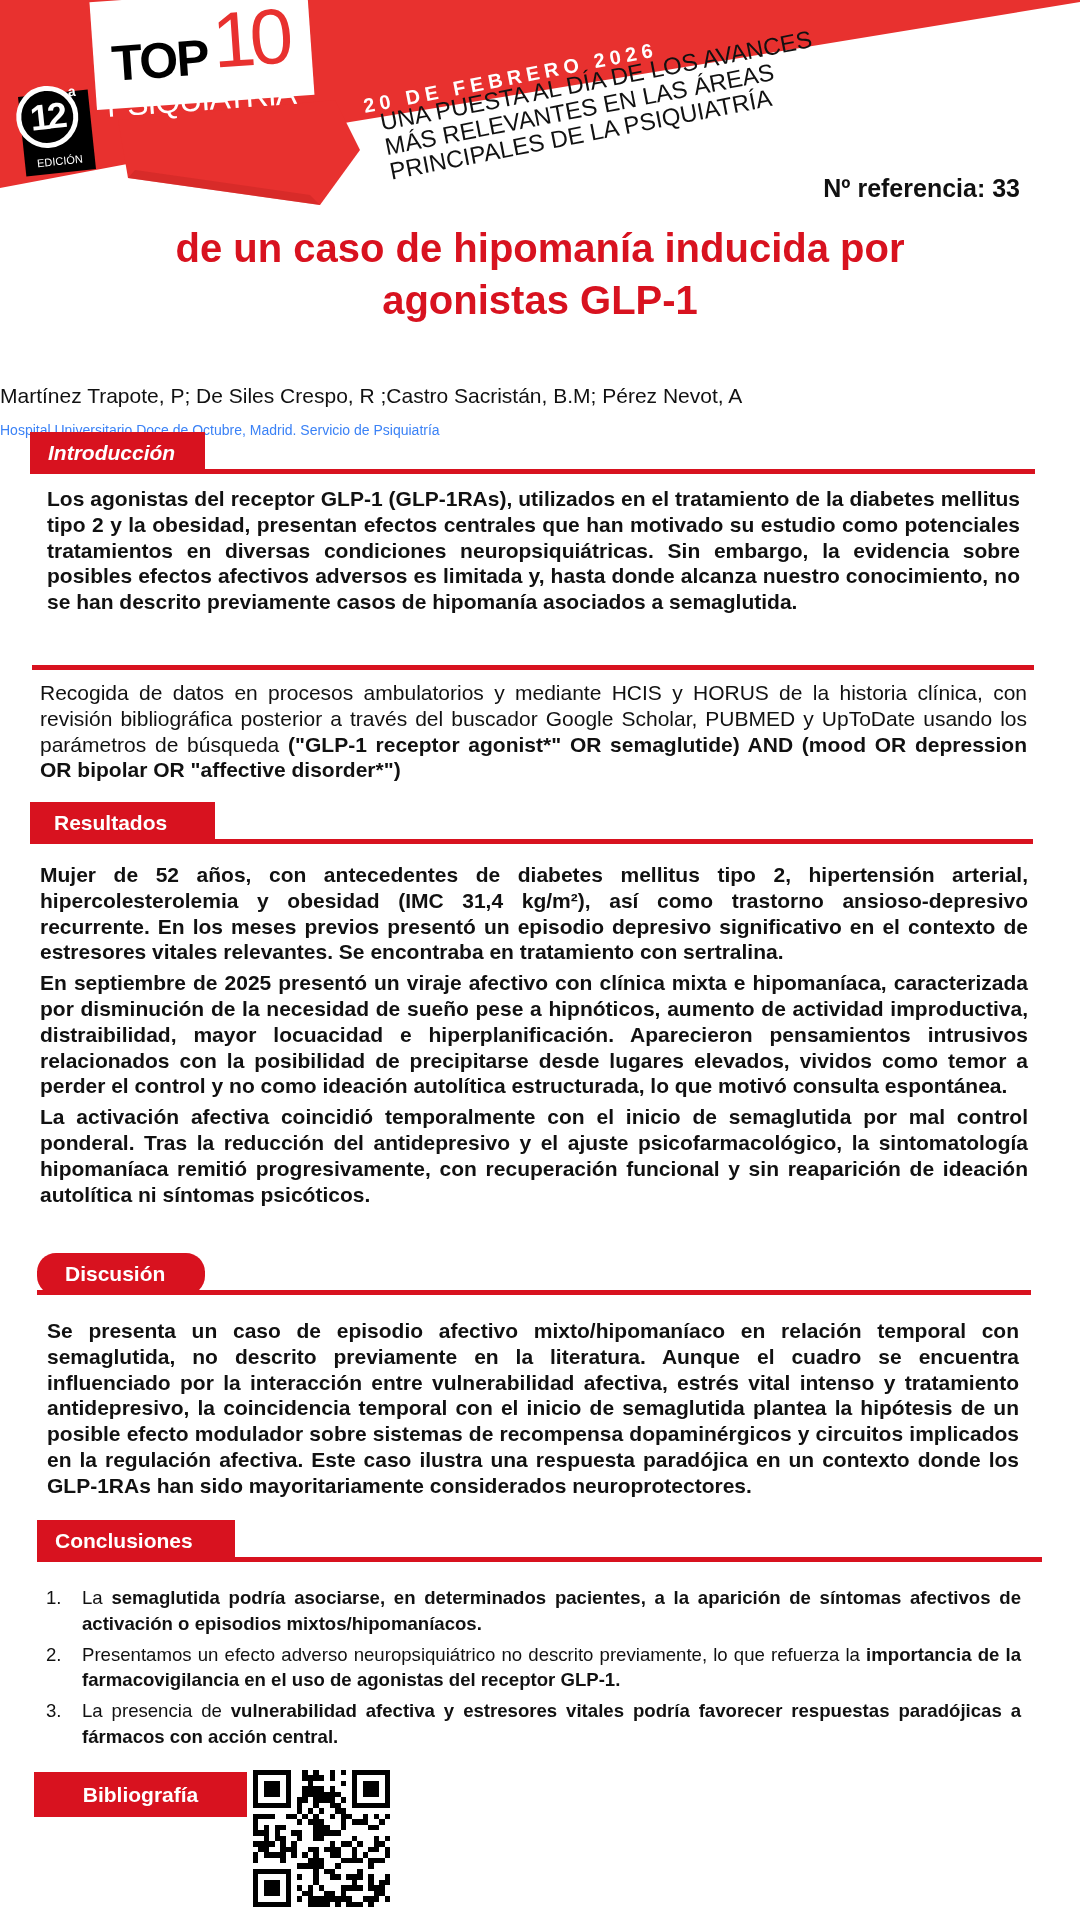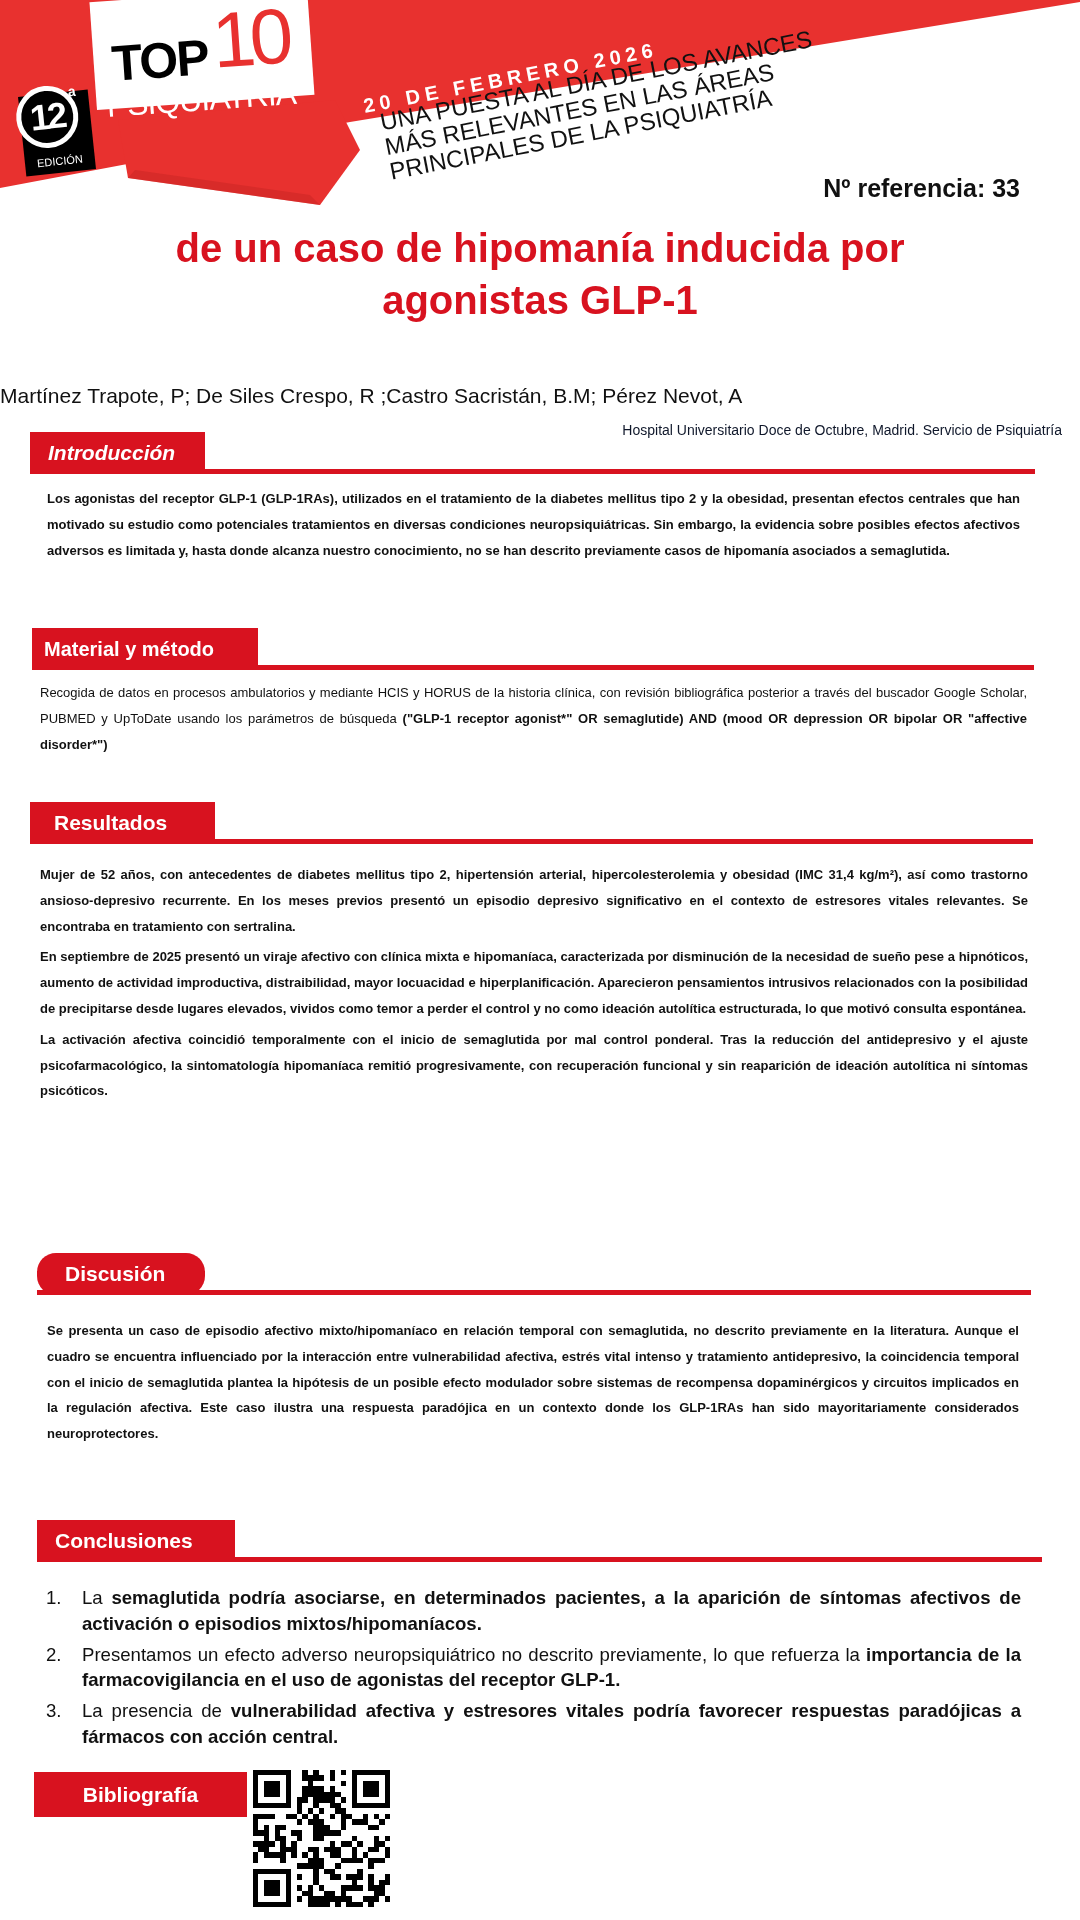--- a/index.html
+++ b/index.html
@@ -22,28 +22,28 @@
   .date { position: absolute; left: 366px; top: 95px; font-size: 20px; font-weight: bold; color: #fff; letter-spacing: 5px; transform: rotate(-11deg); transform-origin: left bottom; white-space: nowrap; }
   .tagline { position: absolute; left: 378px; top: 110px; font-size: 24px; line-height: 25px; color: #111; transform: rotate(-11deg); transform-origin: left top; white-space: nowrap; }
   .tagline div { transform: scaleY(1); }
 
   .ref { position: absolute; right: 60px; top: 174px; font-size: 25px; font-weight: bold; color: #111; }
 
   
   .title { position: absolute; left: 40px; top: 222px; width: 1000px; text-align: center; color: #d8121f; font-weight: bold; font-size: 40px; line-height: 52px; }
   .title .small { font-size: 32px; }
   .authors { position: absolute; left: 0; top: 384px; width: 1080px; font-size: 21px; color: #111; }
-  .affil { position: absolute; left: 0; top: 422px; width: 1062px; text-align: right; font-size: 14px; color: #0f172a; }
+  .affil { position: absolute; left: 0; top: 422px; width: 1062px; text-align: left; font-size: 14px; color: #3b82f6; }
 
   
   .sec-head { position: absolute; height: 42px; }
   .sec-tab { position: absolute; left: 0; top: 0; height: 42px; background: #d8121f; color: #fff; font-weight: bold; font-size: 21px; line-height: 42px; padding: 0 18px; white-space: nowrap; }
   .sec-line { position: absolute; top: 37px; height: 5px; background: #d8121f; }
 
-  .para { position: absolute; font-size: 13px; line-height: 25.8px; text-align: justify; color: #111; }
+  .para { position: absolute; font-size: 21px; line-height: 25.8px; text-align: justify; color: #111; }
   .para.bold { font-weight: bold; }
   .para p { margin-bottom: 5px; }
 
   ol.concl { position: absolute; left: 46px; top: 1585px; width: 975px; list-style: none; font-size: 18.6px; line-height: 25.8px; }
   ol.concl li { position: relative; padding-left: 36px; text-align: justify; margin-bottom: 5px; }
   ol.concl li .num { position: absolute; left: 0; top: 0; font-weight: normal; }
   b { font-weight: bold; }
 
   .qr { position: absolute; left: 253px; top: 1770px; width: 137px; height: 137px; }
 </style>
@@ -89,21 +89,20 @@
 <div class="affil">Hospital Universitario Doce de Octubre, Madrid. Servicio de Psiquiatría</div>
 
 <div class="sec-head" style="left:30px; top:432px; width:1005px;font-style:italic;">
   <div class="sec-line" style="left:0; width:1005px;"></div>
   <div class="sec-tab" style="width:175px;">Introducción</div>
 </div>
 <div class="para bold" style="left:47px; top:486px; width:973px;">Los agonistas del receptor GLP-1 (GLP-1RAs), utilizados en el tratamiento de la diabetes mellitus tipo 2 y la obesidad, presentan efectos centrales que han motivado su estudio como potenciales tratamientos en diversas condiciones neuropsiquiátricas. Sin embargo, la evidencia sobre posibles efectos afectivos adversos es limitada y, hasta donde alcanza nuestro conocimiento, no se han descrito previamente casos de hipomanía asociados a semaglutida.</div>
 
 <div class="sec-head" style="left:32px; top:628px; width:1002px;">
   <div class="sec-line" style="left:0; width:1002px;"></div>
-  <div class="sec-tab" style="width:226px; font-size:20px; padding:0 12px;">Material y método</div>
 </div>
 <div class="para" style="left:40px; top:680px; width:987px;"><span>Recogida de datos en procesos ambulatorios  y mediante HCIS y HORUS de la historia clínica, con revisión bibliográfica posterior a través del buscador Google Scholar, PUBMED y UpToDate usando los parámetros de búsqueda </span><b>("GLP-1 receptor agonist*" OR semaglutide) AND (mood OR depression OR bipolar OR "affective disorder*")</b></div>
 
 <div class="sec-head" style="left:30px; top:802px; width:1003px;">
   <div class="sec-line" style="left:0; width:1003px;"></div>
   <div class="sec-tab" style="width:185px; padding:0 24px;">Resultados</div>
 </div>
 <div class="para bold" style="left:40px; top:862px; width:988px;">
   <p>Mujer de 52 años, con antecedentes de diabetes mellitus tipo 2, hipertensión arterial, hipercolesterolemia y obesidad (IMC 31,4 kg/m²), así como trastorno ansioso-depresivo recurrente. En los meses previos presentó un episodio depresivo significativo en el contexto de estresores vitales relevantes. Se encontraba en tratamiento con sertralina.</p>
   <p>En septiembre de 2025 presentó un viraje afectivo con clínica mixta e hipomaníaca, caracterizada por disminución de la necesidad de sueño pese a hipnóticos, aumento de actividad improductiva, distraibilidad, mayor locuacidad e hiperplanificación. Aparecieron pensamientos intrusivos relacionados con la posibilidad de precipitarse desde lugares elevados, vividos como temor a perder el control y no como ideación autolítica estructurada, lo que motivó consulta espontánea.</p>

